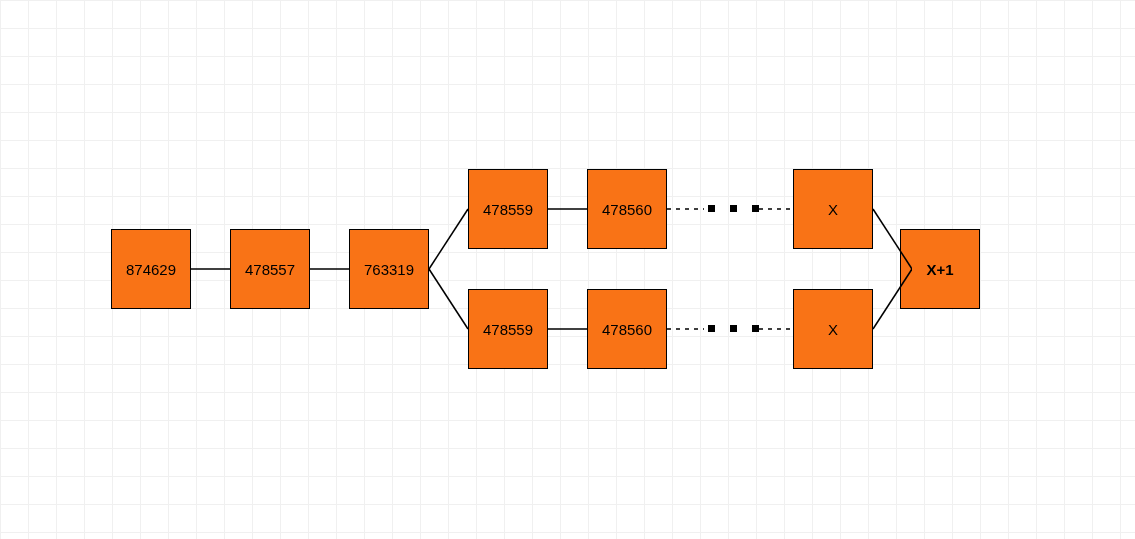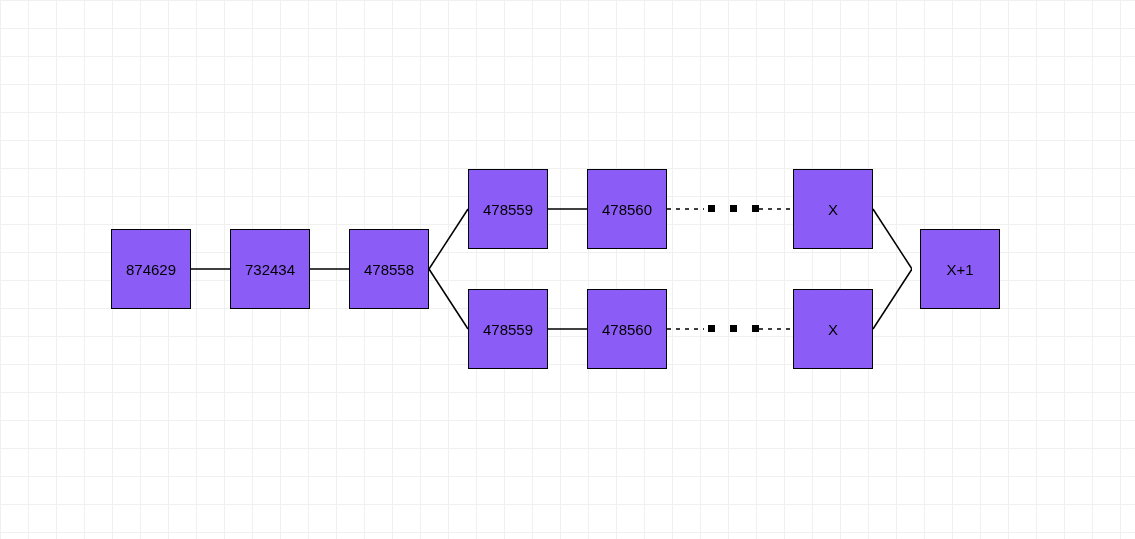--- a/index.html
+++ b/index.html
@@ -17,21 +17,21 @@
         linear-gradient(to bottom, #f0f0f0 1px, transparent 1px);
       background-size: 28px 28px;
       z-index: 0;
     }
     .canvas { position: absolute; inset: 0; z-index: 1; }
     .node {
       position: absolute;
       width: 80px;
       height: 80px;
       border: 1.5px solid #000;
-      background: #8b5cf6;
+      background: #f97316;
       display: flex;
       align-items: center;
       justify-content: center;
       font-size: 15px;
       color: #000;
     }
     .edge { position: absolute; z-index: 1; }
     .edge line { stroke: #000; stroke-width: 1.5; }
     .edge.dashed line { stroke-dasharray: 4 5; }
     .dots {
@@ -51,24 +51,24 @@
 <body>
 
 <div class="grid-bg"></div>
 
 <div class="canvas">
 
   <div class="node" style="left:111px; top:229px;">
     <span>874629</span>
   </div>
   <div class="node" style="left:230px; top:229px;">
-    <span>732434</span>
+    <span>478557</span>
   </div>
   <div class="node" style="left:349px; top:229px;">
-    <span>478558</span>
+    <span>763319</span>
   </div>
 
   <div class="node" style="left:468px; top:169px;">
     <span>478559</span>
   </div>
   <div class="node" style="left:587px; top:169px;">
     <span>478560</span>
   </div>
   <div class="node" style="left:793px; top:169px;">
     <span>X</span>
@@ -77,21 +77,21 @@
   <div class="node" style="left:468px; top:289px;">
     <span>478559</span>
   </div>
   <div class="node" style="left:587px; top:289px;">
     <span>478560</span>
   </div>
   <div class="node" style="left:793px; top:289px;">
     <span>X</span>
   </div>
 
-  <div class="node" style="left:920px; top:229px;">
+  <div class="node" style="left:900px; top:229px;font-weight:bold;">
     <span>X+1</span>
   </div>
 
   <div class="dots" style="left:708px; top:205px;">
     <span class="dot"></span>
     <span class="dot"></span>
     <span class="dot"></span>
   </div>
 
   <div class="dots" style="left:708px; top:325px;">

